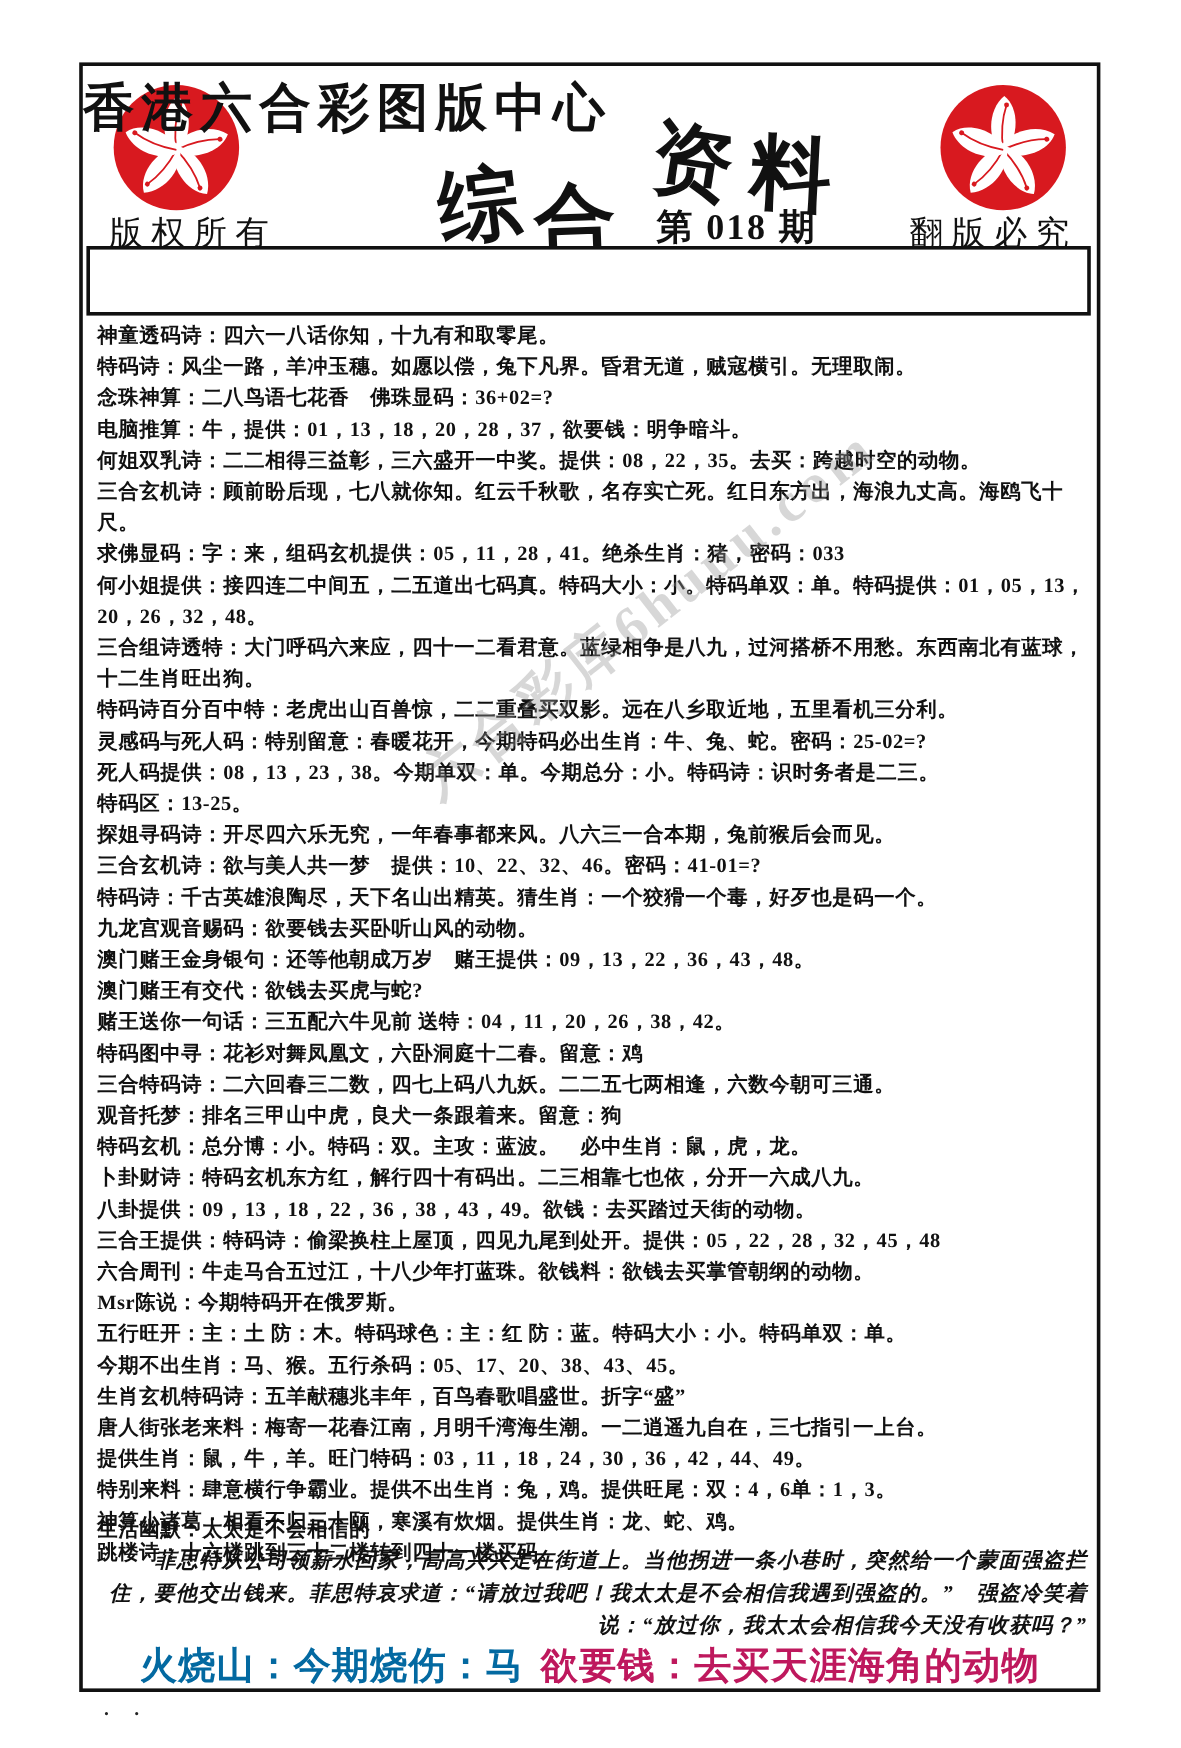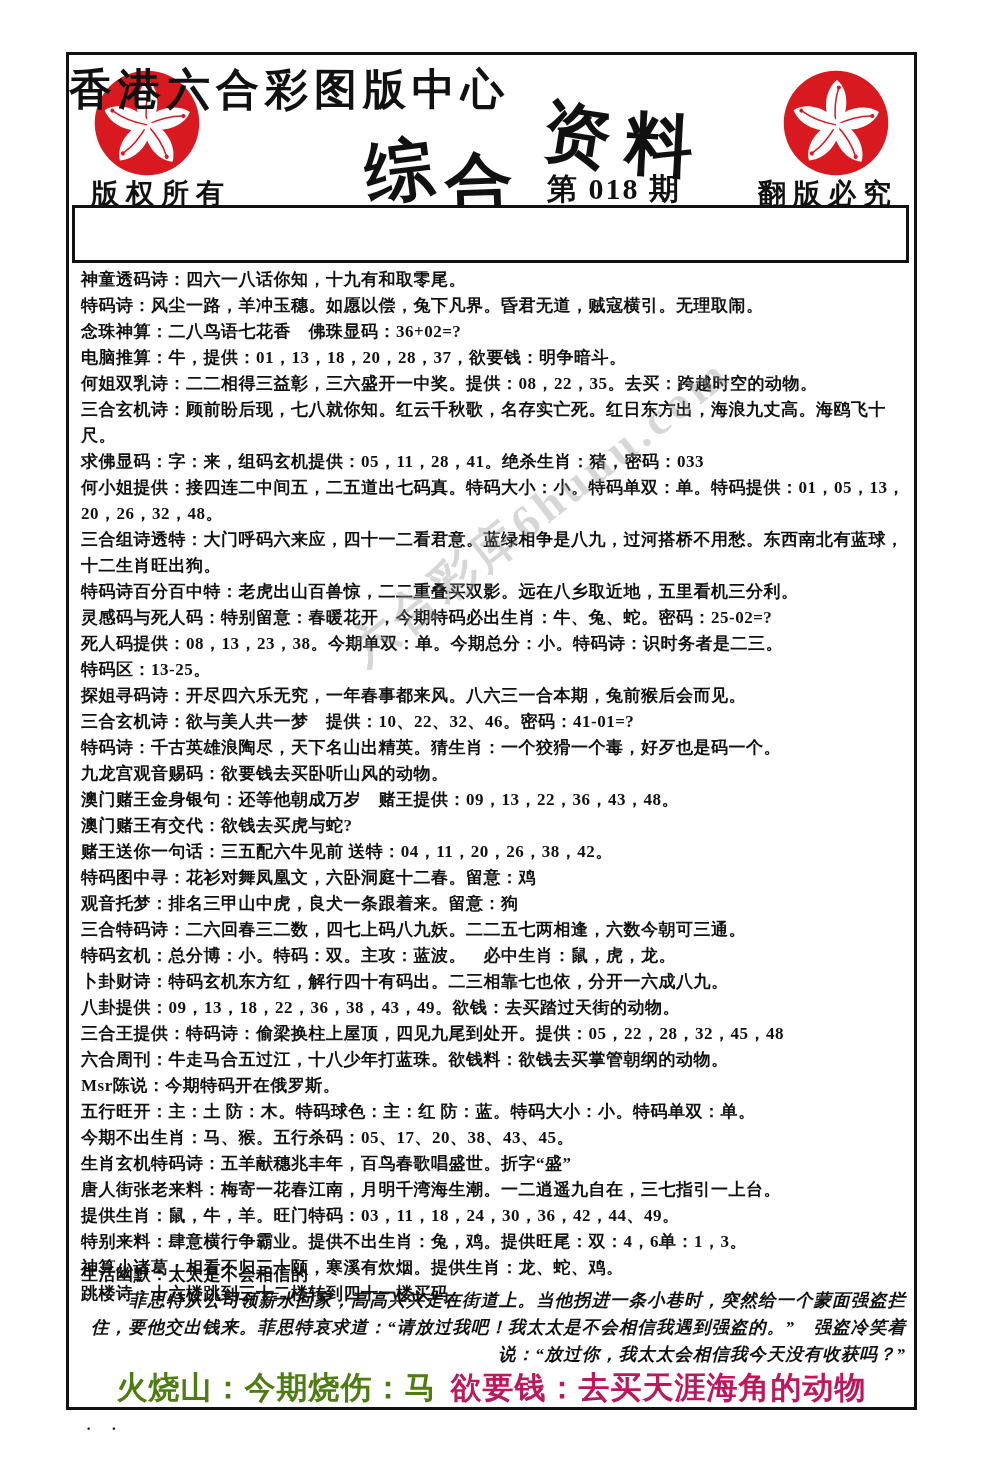--- a/index.html
+++ b/index.html
@@ -26,21 +26,21 @@
   }
   .bc0{left:296px;top:82px;transform:rotate(-7deg);}
   .bc1{left:376px;top:96px;transform:rotate(-2deg);}
   .bc2{left:474px;top:46px;transform:rotate(9deg);}
   .bc3{left:556px;top:56px;transform:rotate(3deg);}
   .issue{
     position:absolute;left:478px;top:114px;font-size:30px;font-weight:bold;
     letter-spacing:2px;white-space:nowrap;text-align:center;
   }
   .corner-note{
-    position:absolute;top:120px;font-size:28px;font-weight:bold;letter-spacing:7px;
+    position:absolute;top:120px;font-size:28px;font-weight:normal;letter-spacing:7px;
     white-space:nowrap;
   }
   .corner-note.left{left:22px;}
   .corner-note.right{right:16px;}
   .empty-box{
     position:absolute;left:3px;top:150px;width:831px;height:52px;
     border:3px solid #111;background:#fff;
   }
   
   .body-text{
@@ -138,41 +138,41 @@
       <div class="bodyline">死人码提供：08，13，23，38。今期单双：单。今期总分：小。特码诗：识时务者是二三。</div>
       <div class="bodyline">特码区：13-25。</div>
       <div class="bodyline">探姐寻码诗：开尽四六乐无究，一年春事都来风。八六三一合本期，兔前猴后会而见。</div>
       <div class="bodyline">三合玄机诗：欲与美人共一梦　提供：10、22、32、46。密码：41-01=?</div>
       <div class="bodyline">特码诗：千古英雄浪陶尽，天下名山出精英。猜生肖：一个狡猾一个毒，好歹也是码一个。</div>
       <div class="bodyline">九龙宫观音赐码：欲要钱去买卧听山风的动物。</div>
       <div class="bodyline">澳门赌王金身银句：还等他朝成万岁　赌王提供：09，13，22，36，43，48。</div>
       <div class="bodyline">澳门赌王有交代：欲钱去买虎与蛇?</div>
       <div class="bodyline">赌王送你一句话：三五配六牛见前 送特：04，11，20，26，38，42。</div>
       <div class="bodyline">特码图中寻：花衫对舞凤凰文，六卧洞庭十二春。留意：鸡</div>
+      <div class="bodyline">三合特码诗：二六回春三二数，四七上码八九妖。二二五七两相逢，六数今朝可三通。</div>
       <div class="bodyline">观音托梦：排名三甲山中虎，良犬一条跟着来。留意：狗</div>
-      <div class="bodyline">三合特码诗：二六回春三二数，四七上码八九妖。二二五七两相逢，六数今朝可三通。</div>
       <div class="bodyline">特码玄机：总分博：小。特码：双。主攻：蓝波。　必中生肖：鼠，虎，龙。</div>
       <div class="bodyline">卜卦财诗：特码玄机东方红，解行四十有码出。二三相靠七也依，分开一六成八九。</div>
       <div class="bodyline">八卦提供：09，13，18，22，36，38，43，49。欲钱：去买踏过天街的动物。</div>
       <div class="bodyline">三合王提供：特码诗：偷梁换柱上屋顶，四见九尾到处开。提供：05，22，28，32，45，48</div>
       <div class="bodyline">六合周刊：牛走马合五过江，十八少年打蓝珠。欲钱料：欲钱去买掌管朝纲的动物。</div>
       <div class="bodyline">Msr陈说：今期特码开在俄罗斯。</div>
       <div class="bodyline">五行旺开：主：土 防：木。特码球色：主：红 防：蓝。特码大小：小。特码单双：单。</div>
       <div class="bodyline">今期不出生肖：马、猴。五行杀码：05、17、20、38、43、45。</div>
       <div class="bodyline">生肖玄机特码诗：五羊献穗兆丰年，百鸟春歌唱盛世。折字“盛”</div>
       <div class="bodyline">唐人街张老来料：梅寄一花春江南，月明千湾海生潮。一二逍遥九自在，三七指引一上台。</div>
       <div class="bodyline">提供生肖：鼠，牛，羊。旺门特码：03，11，18，24，30，36，42，44、49。</div>
       <div class="bodyline">特别来料：肆意横行争霸业。提供不出生肖：兔，鸡。提供旺尾：双：4，6单：1，3。</div>
       <div class="bodyline">神算小诸葛：相看不归三十颐，寒溪有炊烟。提供生肖：龙、蛇、鸡。</div>
       <div class="bodyline">跳楼诗：十六楼跳到三十二楼转到四十一楼买码。</div>
     </div>
 
   <div class="humor-label">生活幽默：太太是不会相信的</div>
   <div class="humor-story">菲思特从公司领薪水回家，高高兴兴走在街道上。当他拐进一条小巷时，突然给一个蒙面强盗拦住，要他交出钱来。菲思特哀求道：“请放过我吧！我太太是不会相信我遇到强盗的。”　强盗冷笑着说：“放过你，我太太会相信我今天没有收获吗？”</div>
 
   <div class="footer-line">
-    <span class="footer-red" style="color: #4d7c0f;">火烧山：今期烧伤：马</span><span class="footer-green" style="color: #be185d;">欲要钱：去买天涯海角的动物</span>
+    <span class="footer-red" style="color: #0369a1;">火烧山：今期烧伤：马</span><span class="footer-green" style="color: #be185d;">欲要钱：去买天涯海角的动物</span>
   </div>
 </div>
 
 <div class="watermark">六合彩库6huuu.com</div>
 
 <div class="page-dots">· ·</div>
 
 </body></html>

